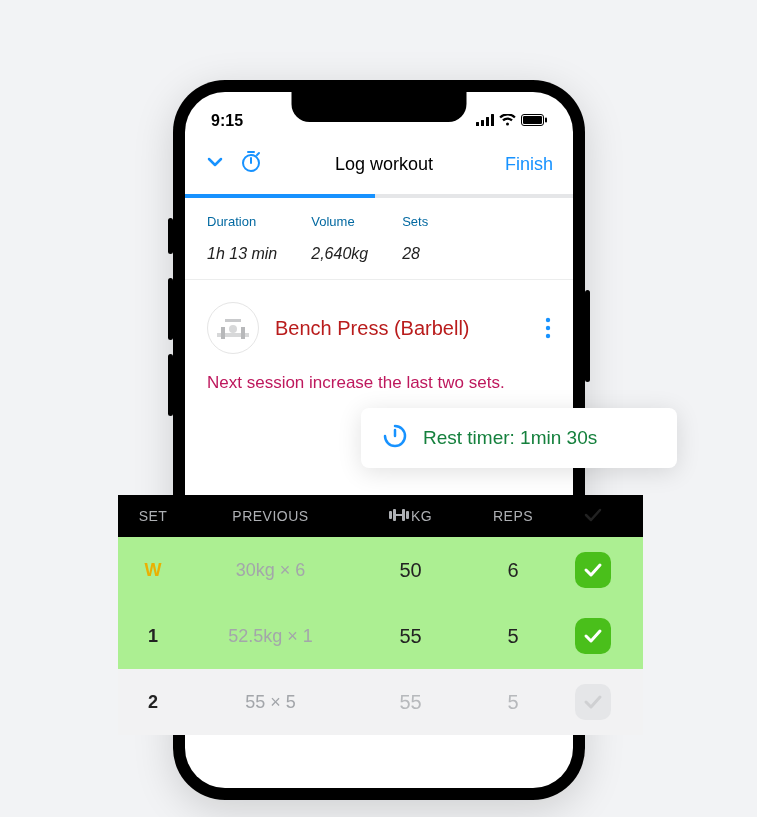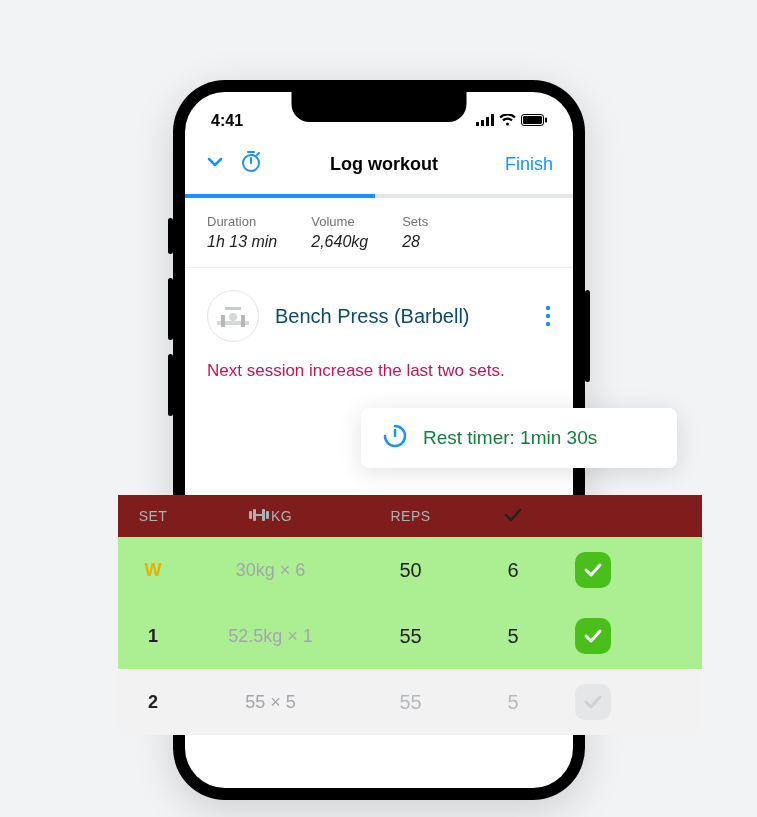--- a/index.html
+++ b/index.html
@@ -60,39 +60,39 @@
     }
     .status-icons { display: flex; align-items: center; gap: 5px; }
     .header {
       display: flex;
       align-items: center;
       justify-content: space-between;
       padding: 14px 20px 16px 20px;
       position: relative;
     }
     .header-left { display: flex; align-items: center; gap: 14px; }
-    .header-title { font-size: 18px; color: #000; font-weight: 700;}
+    .header-title { font-size: 18px; color: #000; font-weight: 400;}
     .finish-btn { color: #1792ff; font-size: 18px; font-weight: 400; }
     .progress-track {
       width: 100%;
       height: 4px;
       background: #e5e6e8;
     }
     .progress-fill {
       width: 49%;
       height: 100%;
       background: #1792ff;
     }
     .stats {
       display: flex;
       gap: 34px;
       padding: 16px 22px;
       border-bottom: 1px solid #eceded;
     }
-    .stat-label { font-size: 13px; color: #737373; margin-bottom: 4px; }
+    .stat-label { font-size: 13px; color: #0369a1; margin-bottom: 16px; }
     .stat-val { font-size: 16px; color: #222; font-weight: 400; font-style: italic; }
     .exercise {
       padding: 22px 22px 0 22px;
     }
     .exercise-head {
       display: flex;
       align-items: center;
       gap: 16px;
       margin-bottom: 16px;
     }
@@ -101,21 +101,21 @@
       height: 52px;
       border-radius: 50%;
       border: 1px solid #e5e5e5;
       background: #fff;
       display: flex;
       align-items: center;
       justify-content: center;
       color: #bbb;
       font-size: 10px;
     }
-    .exercise-name { color: #0c4a6e; font-size: 20px; font-weight: 500; flex: 1;}
+    .exercise-name { color: #b91c1c; font-size: 20px; font-weight: 500; flex: 1;}
     .dots-btn svg { display:block; }
     .exercise-note { font-size: 17px; color: #be185d; line-height: 1.5; }
     .rest-popover {
       position: absolute;
       top: 408px;
       left: 361px;
       width: 316px;
       height: 60px;
       background: #fff;
       border-radius: 8px;
@@ -124,22 +124,22 @@
       align-items: center;
       padding: 0 20px;
       gap: 14px;
       z-index: 200;
     }
     .rest-text { color: #15803d; font-size: 19px; font-weight: 400; }
     .sets-table {
       position: absolute;
       top: 495px;
       left: 118px;
-      width: 584px;
-      background: #7f1d1d;
+      width: 525px;
+      background: #000000;
       font-size: 17px;
       z-index: 100;
     }
     .sets-head, .sets-row {
       display: grid;
       grid-template-columns: 70px 165px 115px 90px 70px;
       align-items: center;
       text-align: center;
     }
     .sets-head {
@@ -170,21 +170,21 @@
 
 <div class="phone">
   <div class="side-btn l1"></div>
   <div class="side-btn l2"></div>
   <div class="side-btn l3"></div>
   <div class="side-btn r1"></div>
   <div class="screen">
     <div class="notch"></div>
 
     <div class="status-bar">
-      <span>4:41</span>
+      <span>9:15</span>
       <div class="status-icons">
         <span>
           <svg width="18" height="12" viewBox="0 0 18 12">
               <rect x="0" y="8" width="3" height="4" rx="0.5" fill="#000"></rect>
               <rect x="5" y="6" width="3" height="6" rx="0.5" fill="#000"></rect>
               <rect x="10" y="3" width="3" height="9" rx="0.5" fill="#000"></rect>
               <rect x="15" y="0" width="3" height="12" rx="0.5" fill="#000"></rect>
             </svg>
         </span>
         <span>
@@ -273,20 +273,21 @@
         <path d="M14 4 A10 10 0 1 1 4 14" fill="none" stroke="#1792ff" stroke-width="2.5" stroke-linecap="round"></path>
         <line x1="14" y1="14" x2="14" y2="8" stroke="#1792ff" stroke-width="2.5" stroke-linecap="round"></line>
       </svg>
   </span>
   <span class="rest-text">Rest timer: 1min 30s</span>
 </div>
 
 <div class="sets-table">
   <div class="sets-head">
     <div>SET</div>
+    <div>PREVIOUS</div>
     <div class="kg">
       <span>
         <svg width="20" height="12" viewBox="0 0 20 12">
             <rect x="0" y="2" width="3" height="8" rx="1" fill="#aeb0b4"></rect>
             <rect x="4" y="0" width="3" height="12" rx="1" fill="#aeb0b4"></rect>
             <rect x="7" y="5" width="6" height="2" fill="#aeb0b4"></rect>
             <rect x="13" y="0" width="3" height="12" rx="1" fill="#aeb0b4"></rect>
             <rect x="17" y="2" width="3" height="8" rx="1" fill="#aeb0b4"></rect>
           </svg>
       </span>

